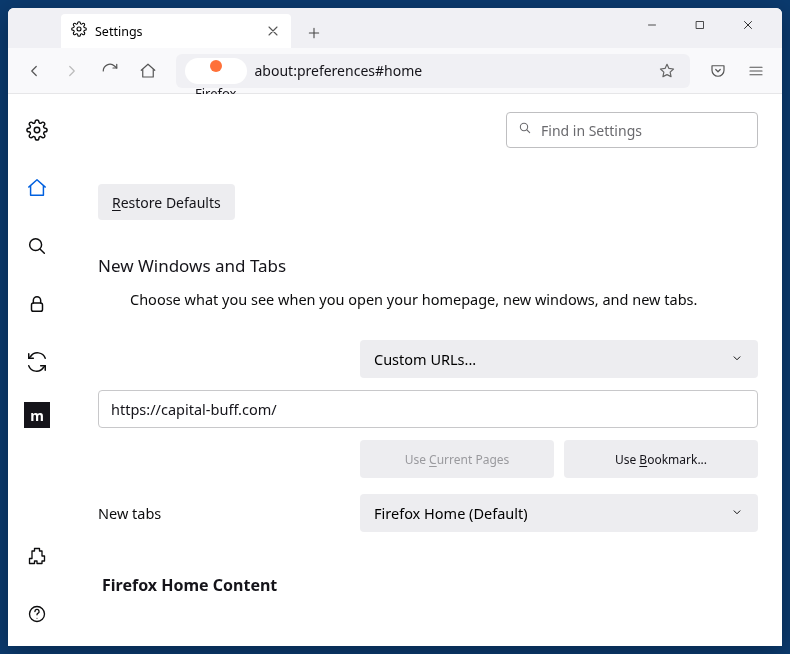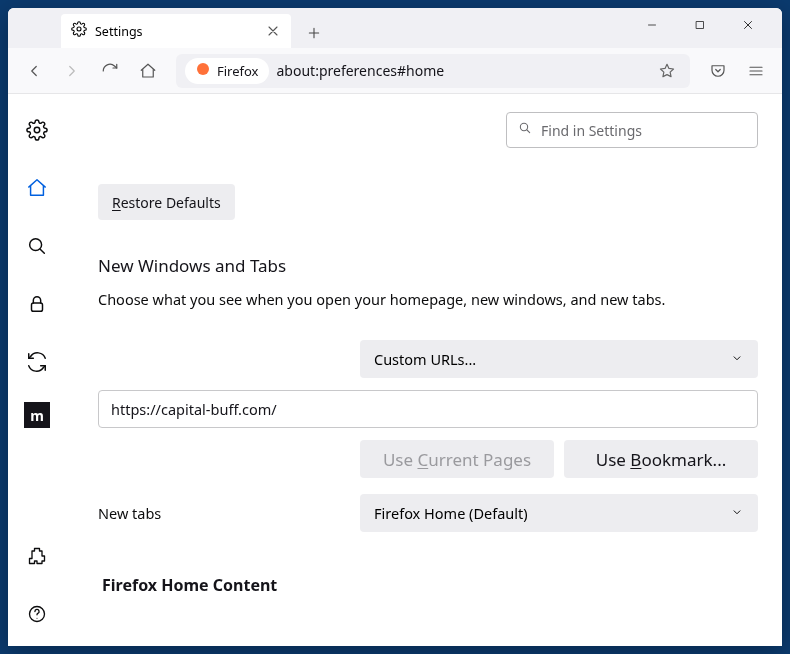--- a/index.html
+++ b/index.html
@@ -9,43 +9,43 @@
 .tab { height: 34px; width: 230px; background: #fff; border-radius: 4px 4px 0 0; display: flex; align-items: center; gap: 8px; padding: 0 10px; font-size: 12.5px; position: relative; margin-left: 45px; }
 .tab svg { width: 16px; height: 16px; }
 .tab .close { margin-left: auto; cursor: pointer; width:16px; height:16px; display:flex; align-items:center; justify-content:center; color:#555; }
 .newtab { width: 30px; height: 30px; display: flex; align-items: center; justify-content: center; color: #444; cursor: pointer; font-size: 18px; }
 .winctrls { margin-left: auto; display: flex; gap: 4px; align-self: flex-start; padding-top: 2px; padding-right: 4px; }
 .winbtn { width: 44px; height: 30px; display: flex; align-items: center; justify-content: center; color: #222; cursor: pointer; }
 .toolbar { height: 46px; display: flex; align-items: center; gap: 6px; padding: 0 10px; background:#f9f9fb; border-bottom:1px solid #e6e6e8; }
 .tbtn { width: 32px; height: 32px; display: flex; align-items: center; justify-content: center; border-radius: 4px; cursor: pointer; color:#555; }
 .tbtn.disabled { color: #bbb; cursor: default; }
 .urlbar { flex: 1; height: 34px; border: 1px solid transparent; border-radius: 6px; display: flex; align-items: center; gap: 8px; padding: 0 8px; background:#f0f0f4; margin: 0 6px; }
-.urlpill { background: #fff; border-radius: 14px; height: 26px; display: flex; align-items: center; gap: 6px; padding: 0 10px; font-size: 13px; color:#15141a; }
+.urlpill { background: #fff; border-radius: 14px; height: 26px; display: flex; align-items: center; gap: 6px; padding: 0 10px; font-size: 13px; color:#15141a;flex-direction:column; }
 .urlpill svg { width:16px; height:16px; }
 .urltext { font-size: 14px; color:#15141a; flex:1; }
 .urlstar { width: 28px; height: 28px; display:flex; align-items:center; justify-content:center; color:#666; cursor:pointer; }
 .content { flex: 1; display: flex; background:#fff; overflow:hidden; }
 .sidebar { width: 58px; display: flex; flex-direction: column; align-items: center; gap: 22px; padding-top: 18px; }
 .sbitem { width: 36px; height: 36px; display: flex; align-items: center; justify-content: center; cursor: pointer; border-radius: 4px; color:#0c0c0d; }
 .sbitem.active { color: #0060df; }
 .sbitem.m { background:#15141a; color:#fff; width:26px; height:26px; font-weight:700; font-size:14px; border-radius:0; }
 .main { flex:1; padding: 18px 24px 0 32px; position: relative; display:flex; flex-direction:column; }
 .searchrow { display:flex; justify-content:flex-end; margin-bottom: 36px; margin-right: 0px; }
 .searchbox { width: 252px; height: 36px; border:1px solid #bfbfc1; border-radius: 4px; display:flex; align-items:center; gap:8px; padding: 0 10px; color:#6a6a6e; font-size:14px; }
 .headingrow { display:flex; align-items: baseline; justify-content: space-between; margin-bottom: 34px; }
 h1 { font-size: 24px; font-weight: 500; color:#15141a; }
 .restore { height: 36px; padding: 0 14px; background:#ededf0; border: none; border-radius: 4px; font-size:14px; color:#15141a; cursor:pointer; }
 h2 { font-size: 17px; font-weight: 400; color:#15141a; margin-bottom: 12px; }
-.hint { font-size: 14.5px; color:#0c0c0d; margin-bottom: 30px; line-height:1.45; }
+.hint { font-size: 14.5px; color:#0c0c0d; margin-bottom: 30px; line-height:1.45;margin-left:32px; }
 .row { display:flex; align-items:center; margin-bottom: 12px; gap: 12px; }
 .row .lbl { width: 250px; font-size: 14.5px; color:#0c0c0d; }
 .select { flex:1; height:38px; background:#ededf0; border-radius:4px; display:flex; align-items:center; justify-content:space-between; padding:0 14px; font-size:14.5px; cursor:pointer; }
 .textinput { flex:1; height:38px; border:1px solid #c8c8ca; border-radius:4px; padding:0 12px; font-size:14.5px; color:#15141a; background:#fff; }
 .btnrow { display:flex; gap:10px; margin-left:262px; margin-bottom:16px; }
-.btn { flex:1; height:38px; background:#ededf0; border:none; border-radius:4px; font-size:17px; cursor:pointer; color:#15141a; padding:0 8px; text-align:center; white-space:nowrap; overflow:hidden; text-overflow:ellipsis;}
+.btn { flex:1; height:38px; background:#ededf0; border:none; border-radius:4px; font-size:12px; cursor:pointer; color:#15141a; padding:0 8px; text-align:center; white-space:nowrap; overflow:hidden; text-overflow:ellipsis;}
 .btn.dim { color:#9a9a9e; }
 .h3 { font-size:16px; font-weight:700; color:#15141a; margin-top:30px; margin-left: 4px; }
 .access { text-decoration: underline; text-decoration-thickness: 1px; text-underline-offset: 2px; }
 svg { fill:none; stroke:currentColor; stroke-width:1.6; stroke-linecap:round; stroke-linejoin:round; }
 </style>
 </head>
 <body>
 
 <div class="window">
   <div class="tabbar">

